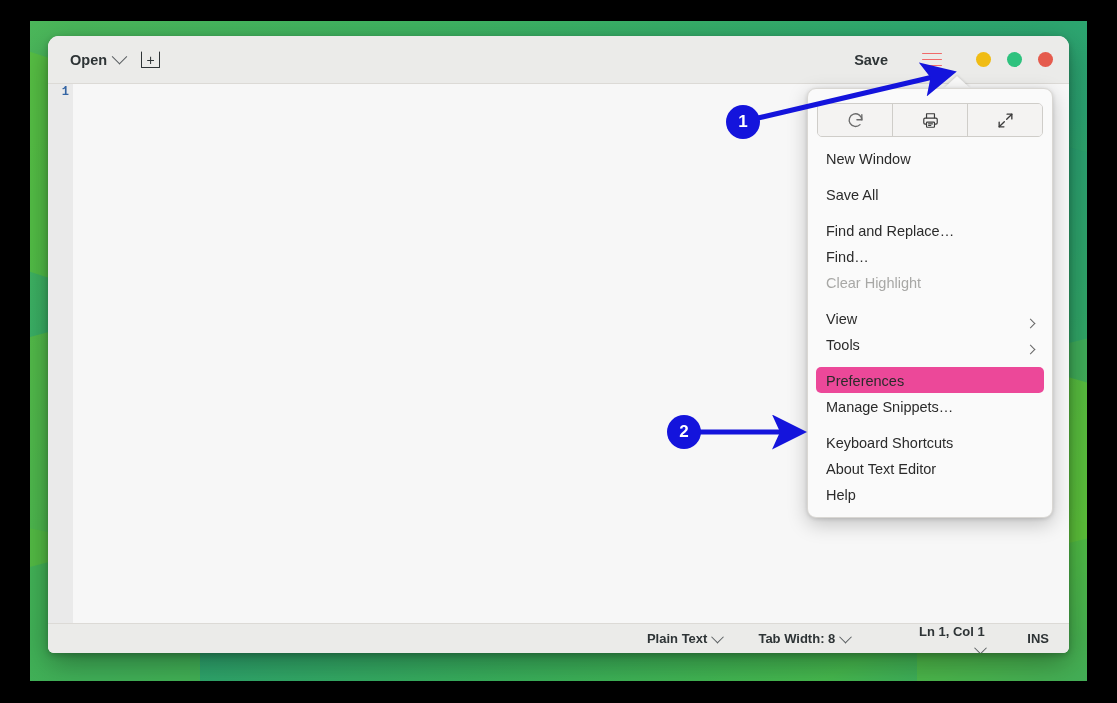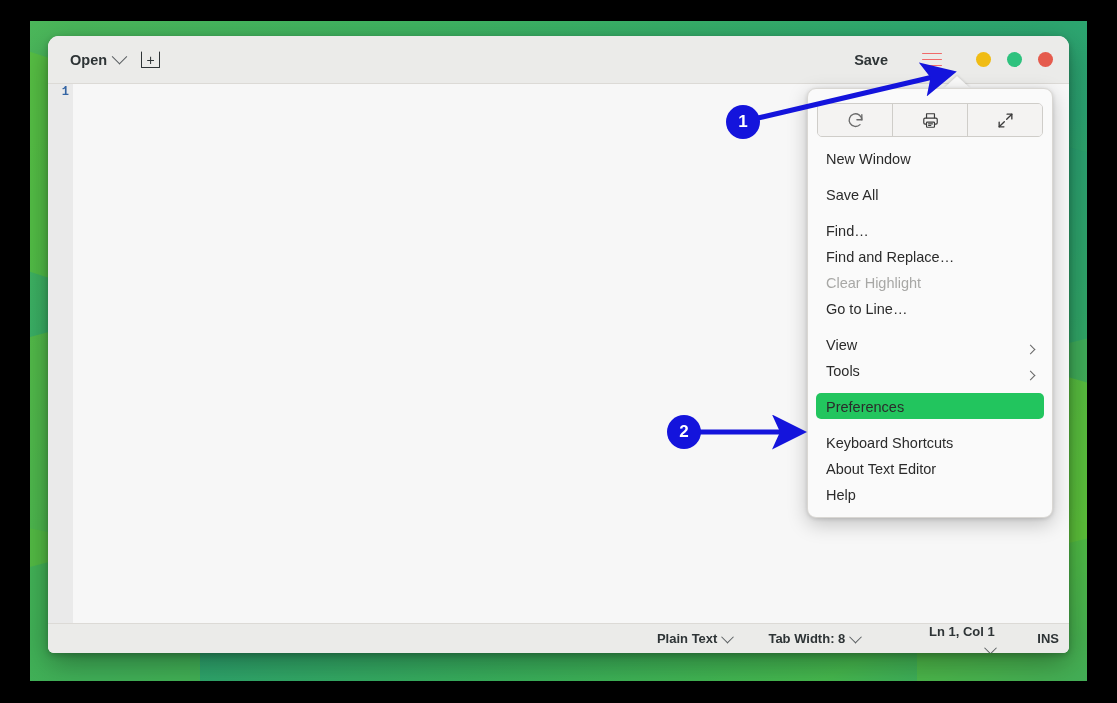--- a/index.html
+++ b/index.html
@@ -178,21 +178,21 @@
 
   
   #statusbar {
     flex: 0 0 30px;
     height: 30px;
     background: #ebebe9;
     border-top: 1px solid #dcdad6;
     display: flex;
     align-items: center;
     justify-content: flex-end;
-    padding-right: 4px;
+    padding-right: 14px;
     font-size: 13px;
     font-weight: bold;
     color: #2e3436;
   }
   .sb-item {
     display: flex; align-items: center; gap: 6px;
     cursor: pointer;
     padding: 2px 6px;
   }
   .sb-gap-1 { margin-right: 24px; }
@@ -252,21 +252,21 @@
     font-size: 14.5px;
     color: #2b2b2b;
     padding: 4px 10px;
     height: 26px;
     display: flex;
     align-items: flex-end;
     border-radius: 5px;
     cursor: pointer;
     margin: 0 1px;
   }
-  .mitem.sel { background: #22c55e; }
+  .mitem.sel { background: #ec4899; }
   .mitem.disabled { color: #a8a8a6; cursor: default; }
   .mitem .sub-chev {
     margin-left: auto;
     width: 7px; height: 7px;
     border-right: 1.6px solid #666;
     border-top: 1.6px solid #666;
     transform: rotate(45deg);
   }
   .mgap { height: 10px; }
 
@@ -386,43 +386,43 @@
     <div id="menu-items">
         <div class="mitem">
           <span>New Window</span>
         </div>
         <div class="mgap"></div>
         <div class="mitem">
           <span>Save All</span>
         </div>
         <div class="mgap"></div>
         <div class="mitem">
+          <span>Find and Replace…</span>
+        </div>
+        <div class="mitem">
           <span>Find…</span>
-        </div>
-        <div class="mitem">
-          <span>Find and Replace…</span>
         </div>
         <div class="mitem disabled">
           <span>Clear Highlight</span>
-        </div>
-        <div class="mitem">
-          <span>Go to Line…</span>
         </div>
         <div class="mgap"></div>
         <div class="mitem">
           <span>View</span>
           <span class="sub-chev"></span>
         </div>
         <div class="mitem">
           <span>Tools</span>
           <span class="sub-chev"></span>
         </div>
         <div class="mgap"></div>
         <div class="mitem sel">
           <span>Preferences</span>
+        </div>
+        <div class="mitem">
+          <span>Manage Snippets…</span>
         </div>
         <div class="mgap"></div>
         <div class="mitem">
           <span>Keyboard Shortcuts</span>
         </div>
         <div class="mitem">
           <span>About Text Editor</span>
         </div>
         <div class="mitem">
           <span>Help</span>

